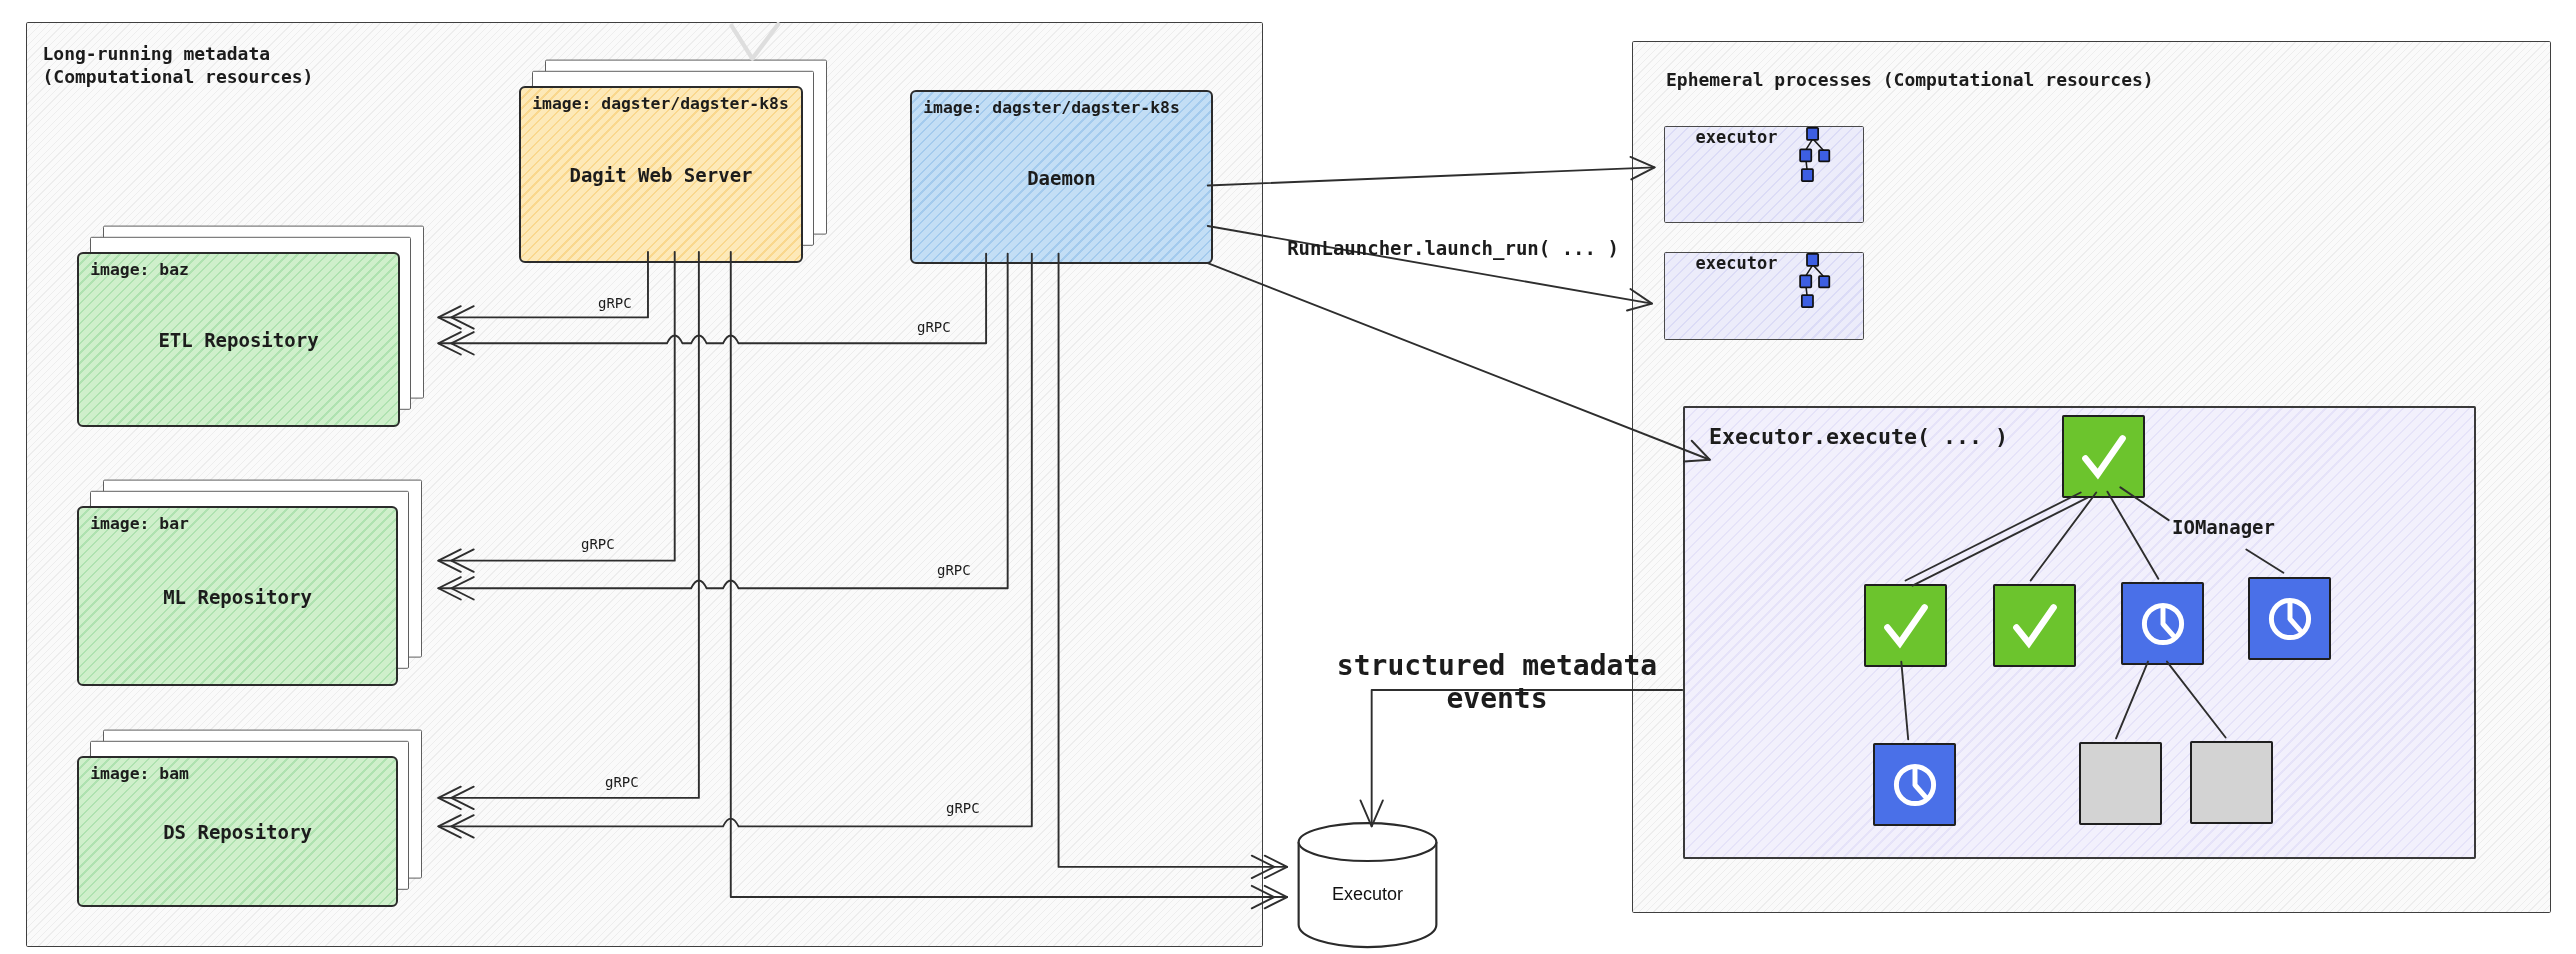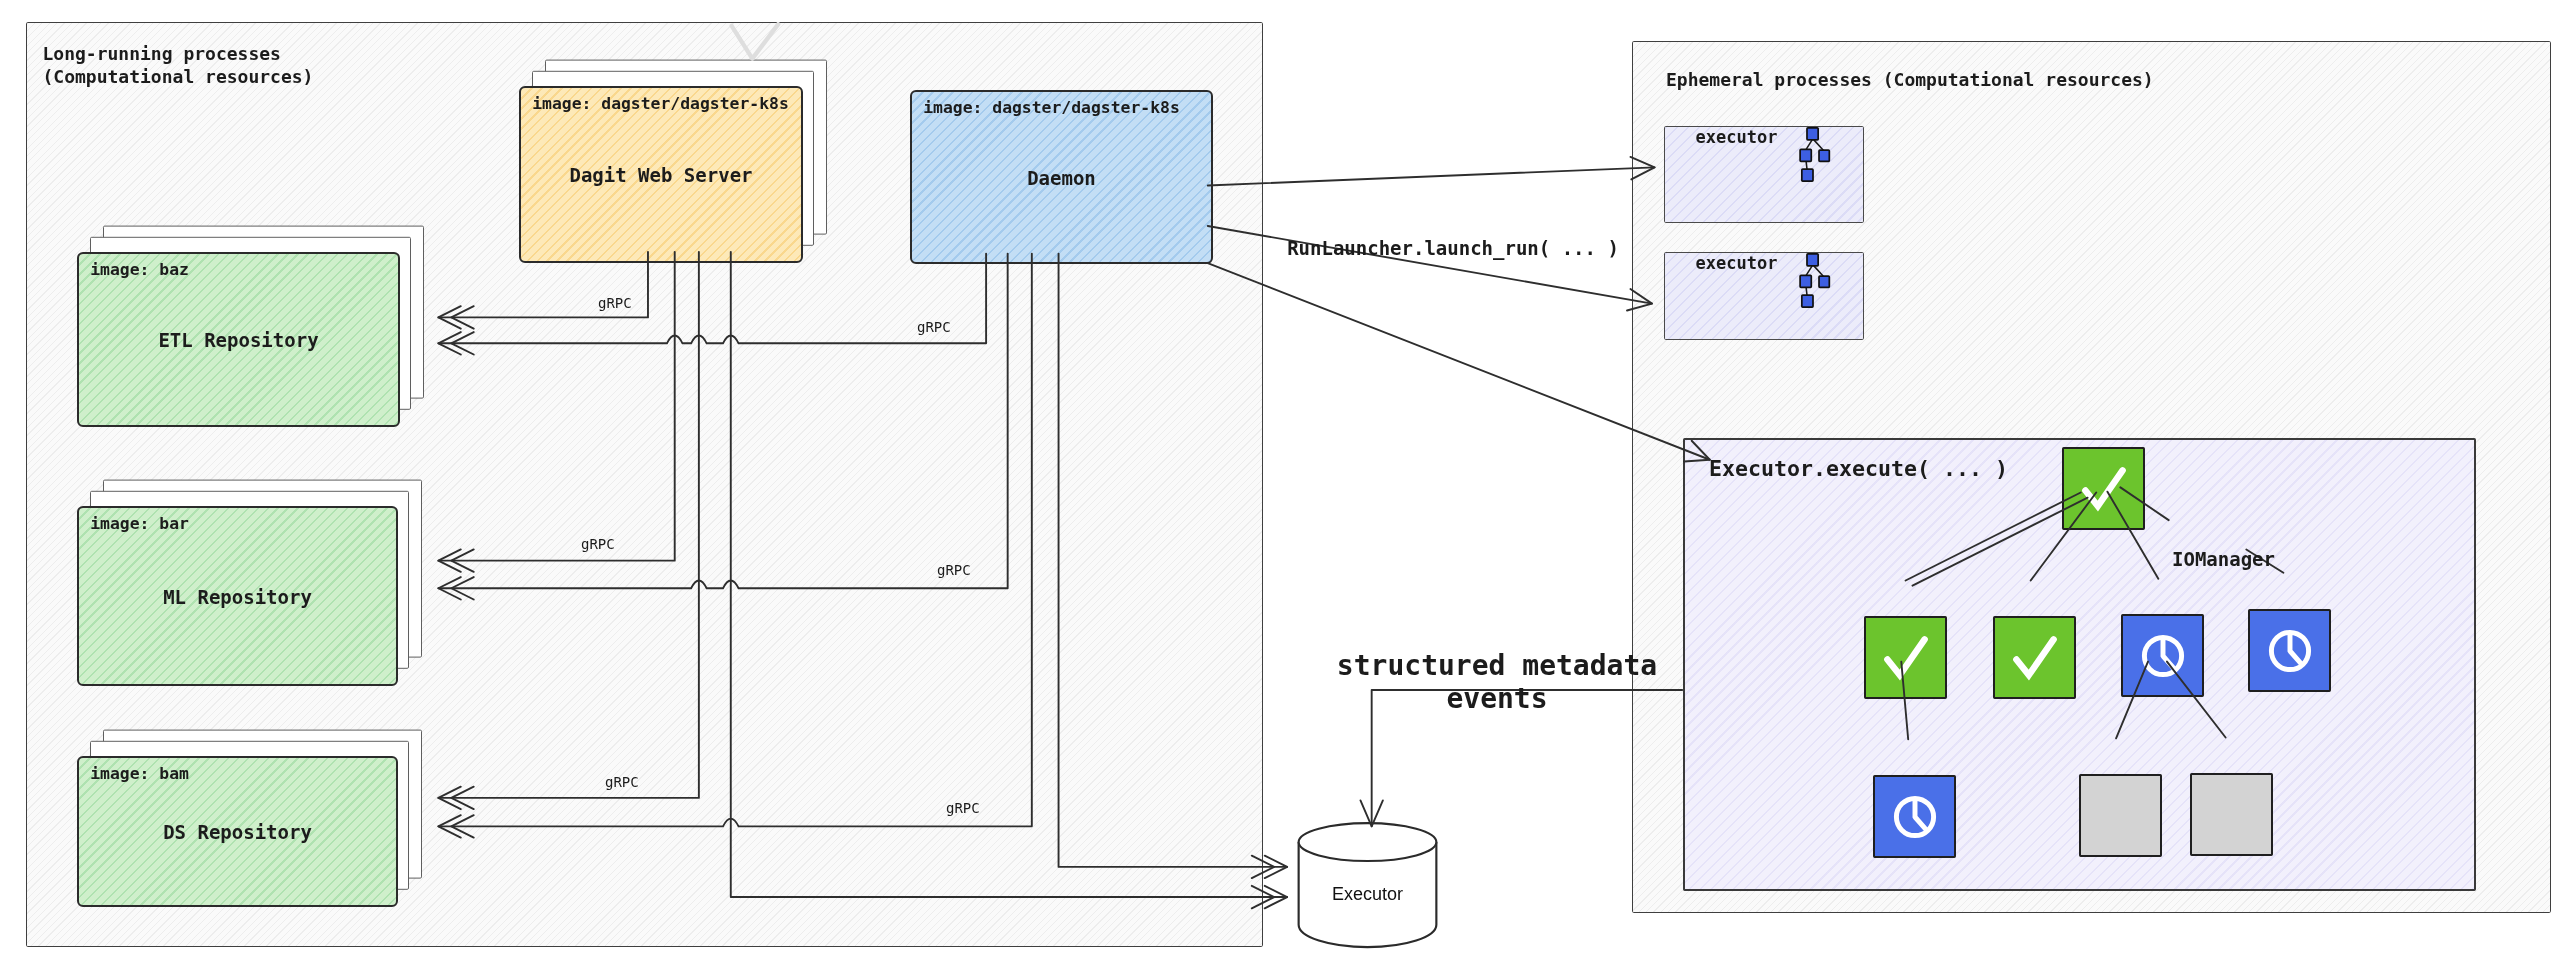--- a/index.html
+++ b/index.html
@@ -43,21 +43,21 @@
   .db-wrap{position:absolute;left:1294px;top:818px;width:147px;height:136px;z-index:8;}
   .db-label{position:absolute;left:0;top:66px;width:147px;text-align:center;
             font-family:"Liberation Sans","DejaVu Sans",sans-serif;font-size:18px;color:#111;}
 </style>
 </head>
 <body>
 
 <div id="canvas">
 
   <div class="bigbox" style="left:26px;top:21.6px;width:1235px;height:923px;">
-    <div class="panel-title" style="left:15.5px;top:19px;"><span>Long-running processes</span><br><span>(Computational resources)</span></div>
+    <div class="panel-title" style="left:15.5px;top:19px;"><span>Long-running metadata</span><br><span>(Computational resources)</span></div>
 
     <div class="stack" style="left:492px;top:59px;width:280px;height:173px;">
       <div class="sheet s2"></div>
       <div class="sheet s1"></div>
       <div class="front yellow">
         <div class="img-label">image: dagster/dagster-k8s</div>
         <div class="box-name">Dagit Web Server</div>
       </div>
     </div>
 
@@ -121,21 +121,21 @@
       <span class="exec-label">executor</span>
       <svg width="38" height="55" viewBox="0 0 44 64">
         <path d="M21 15 L14 26 M23 15 L34 27 M14 40 L15 49" stroke="#1a1a1a" stroke-width="1.8" fill="none"></path>
         <rect x="15" y="1" width="13" height="14" fill="#3d5fe2" stroke="#101010" stroke-width="2" rx="1"></rect>
         <rect x="7" y="26" width="13" height="14" fill="#3d5fe2" stroke="#101010" stroke-width="2" rx="1"></rect>
         <rect x="29" y="27" width="12" height="13" fill="#3d5fe2" stroke="#101010" stroke-width="2" rx="1"></rect>
         <rect x="9" y="49" width="13" height="14" fill="#3d5fe2" stroke="#101010" stroke-width="2" rx="1"></rect>
       </svg>
     </div>
 
-    <div class="lav2" style="left:50px;top:364px;width:789px;height:449px;margin-top:32px;">
+    <div class="lav2" style="left:50px;top:364px;width:789px;height:449px;">
       <div class="exec-title">Executor.execute( ... )</div>
       <div class="io-label" style="left:487px;top:108px;">IOManager</div>
 
       <div class="dagnode check" style="left:377px;top:7px;">
         <svg class="ic icon-check" viewBox="0 0 40 40">
             <path d="M8 21 L16 31 L32 8" stroke="#fff" stroke-width="4.2" fill="none" stroke-linecap="round"></path>
           </svg>
 
       </div>
 

